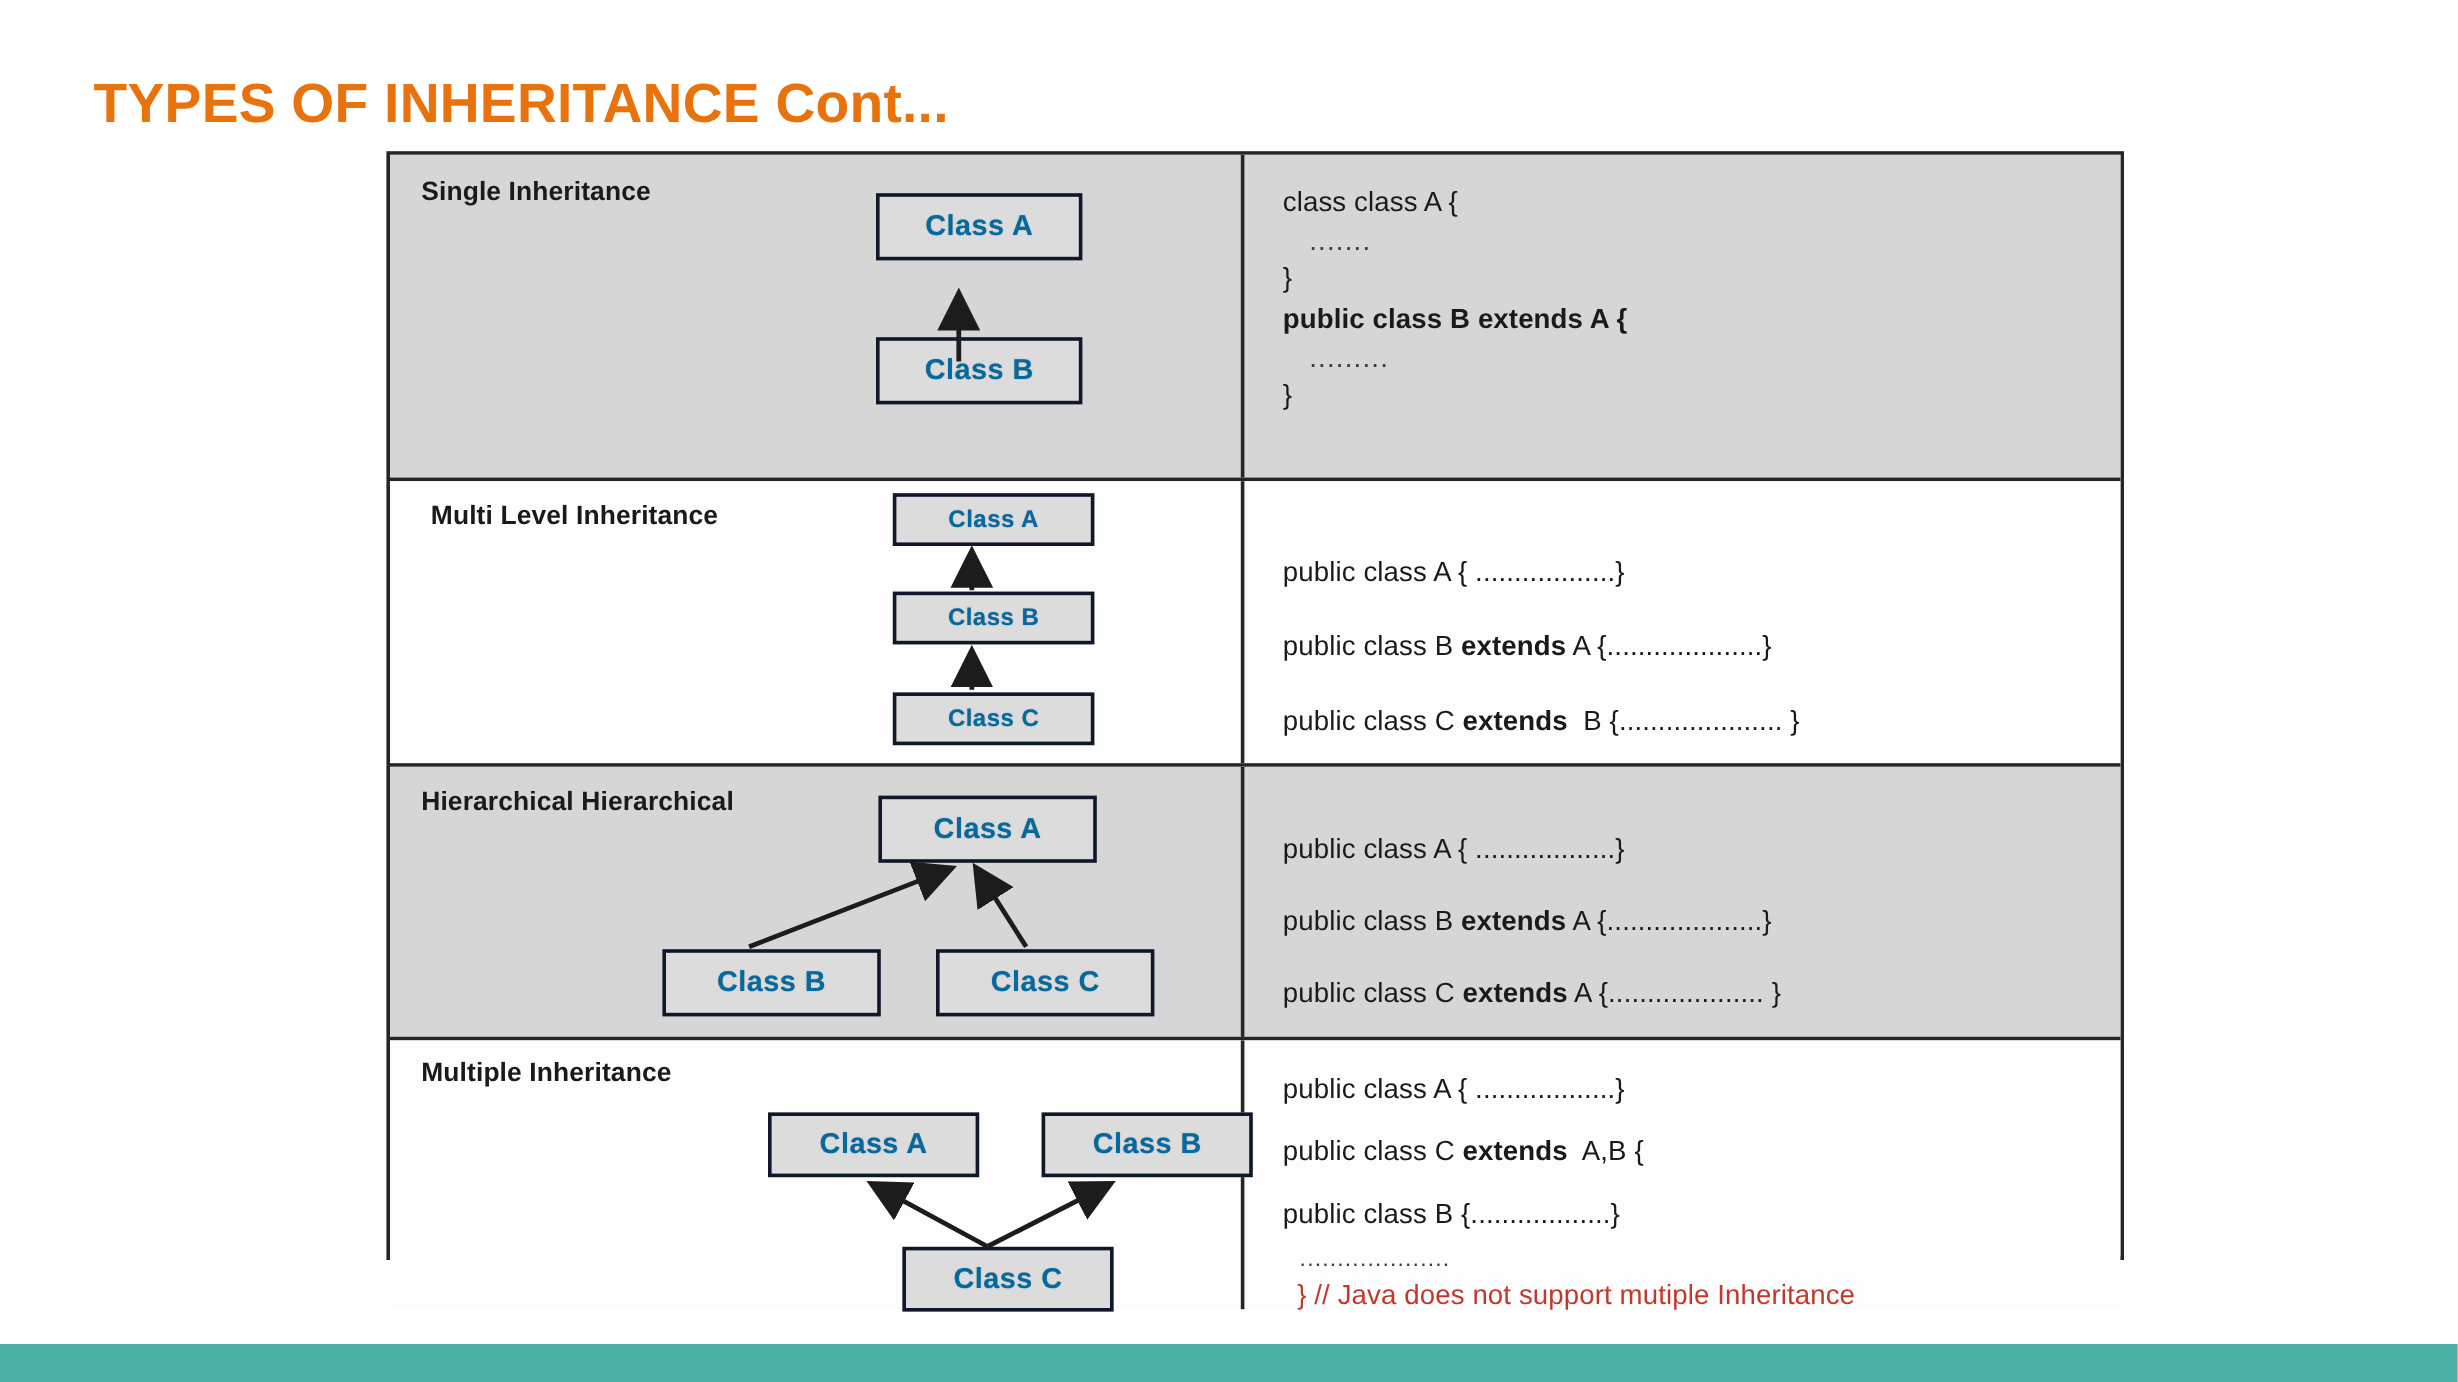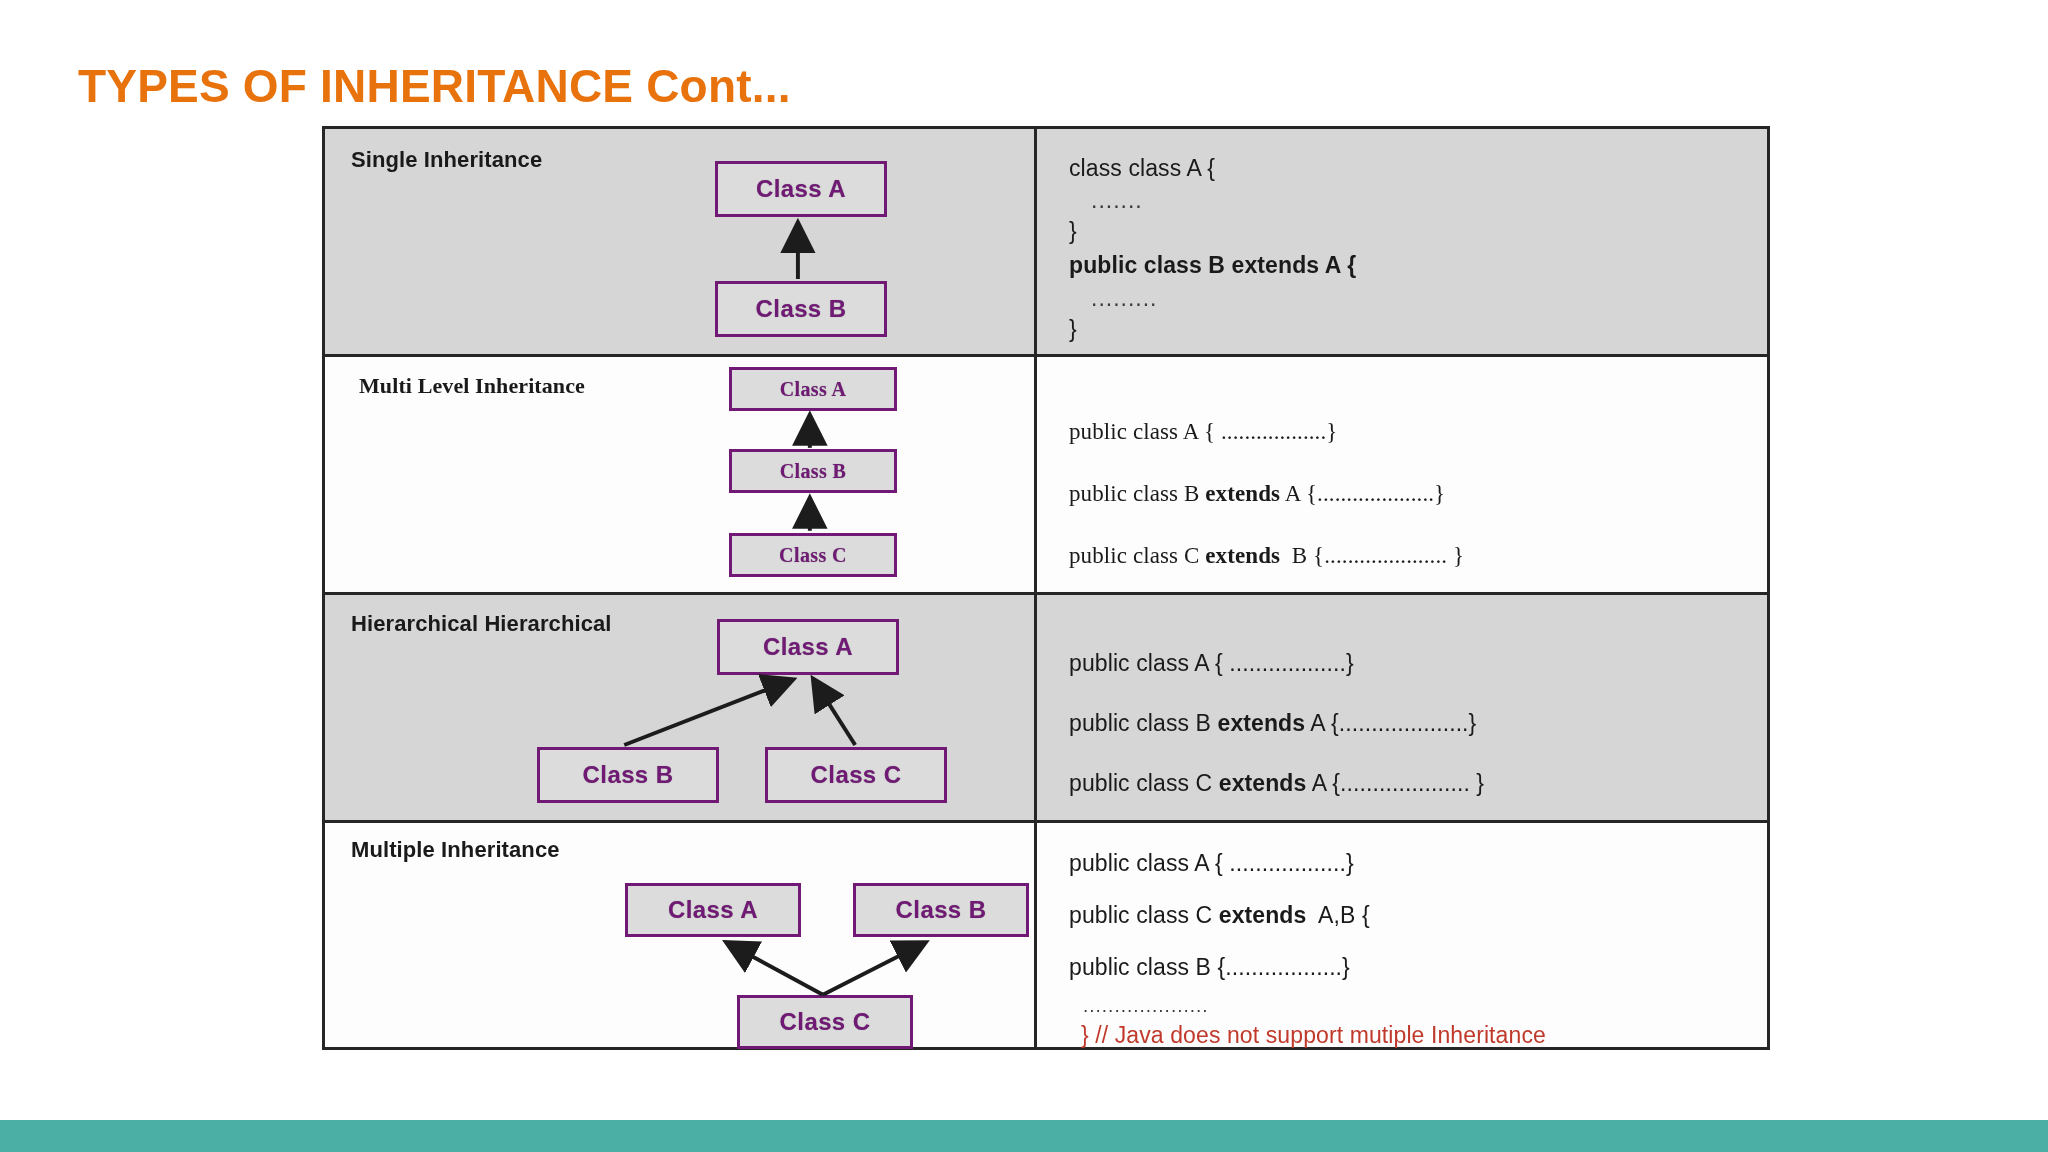--- a/index.html
+++ b/index.html
@@ -79,31 +79,32 @@
     font-size: 22px;
     font-weight: bold;
     color: #1a1a1a;
     white-space: nowrap;
     letter-spacing: 0.1px;
   }
 
   
   .cbox {
     position: absolute;
-    border: 3px solid #701a75;
+    border: 3px solid #0f172a;
     background: #dcdcdc;
-    color: #701a75;
+    color: #0369a1;
     font-size: 24px;
     font-weight: bold;
     display: flex;
     align-items: center;
     justify-content: center;
     box-sizing: border-box;
     letter-spacing: 0.4px;
     text-shadow: 0 0 1px rgba(0,0,0,0.35);
+    margin-left: 15px;
   }
   .cbox.sm {
     font-size: 20px;
     border-width: 3px;
   }
 
   
   .arrows {
     position: absolute;
     left: 0; top: 0;
@@ -131,21 +132,21 @@
   }
   .code-line.warn { color: #C0392B; margin-left: 12px; }
 </style>
 </head>
 <body>
 
 <div class="slide-title" style="color: rgb(232, 114, 12);">TYPES OF INHERITANCE Cont...</div>
 
 <div class="diagram">
 
-  <div class="row shaded" style="height: 228px; background: rgb(214, 214, 214);">
+  <div class="row shaded" style="height: 272px; background: rgb(214, 214, 214);">
     <div class="row-left">
       <div class="row-label" style="left:26px; top:18px;">Single Inheritance</div>
 
       <div class="cbox" style="left:390px; top:32px; width:172px; height:56px;">Class A</div>
 
       <div class="cbox" style="left:390px; top:152px; width:172px; height:56px;">Class B</div>
 
       <svg class="arrows" viewBox="0 0 712 228">
         <defs>
           <marker id="ah1" markerWidth="9" markerHeight="9" refX="7.5" refY="4.5" orient="auto">
@@ -161,21 +162,21 @@
         <div class="code-line" style="line-height:34px;">class class A {</div>
         <div class="code-line dots" style="line-height:30px; padding-left:22px;">.......</div>
         <div class="code-line" style="line-height:32px;">}</div>
         <div class="code-line" style="line-height:36px; font-weight:bold;">public class B <b>extends</b> A {</div>
         <div class="code-line dots" style="line-height:30px; padding-left:22px;">.........</div>
         <div class="code-line" style="line-height:32px;">}</div>
       </div>
     </div>
   </div>
 
-  <div class="row plain" style="height:238px;font-family:Liberation Serif, serif;">
+  <div class="row plain" style="height:238px;">
     <div class="row-left">
       <div class="row-label" style="left:34px; top:16px;">Multi Level Inheritance</div>
 
       <div class="cbox sm" style="left:404px; top:10px; width:168px; height:44px;">Class A</div>
 
       <div class="cbox sm" style="left:404px; top:92px; width:168px; height:44px;">Class B</div>
 
       <div class="cbox sm" style="left:404px; top:176px; width:168px; height:44px;">Class C</div>
 
       <svg class="arrows" viewBox="0 0 712 238">

